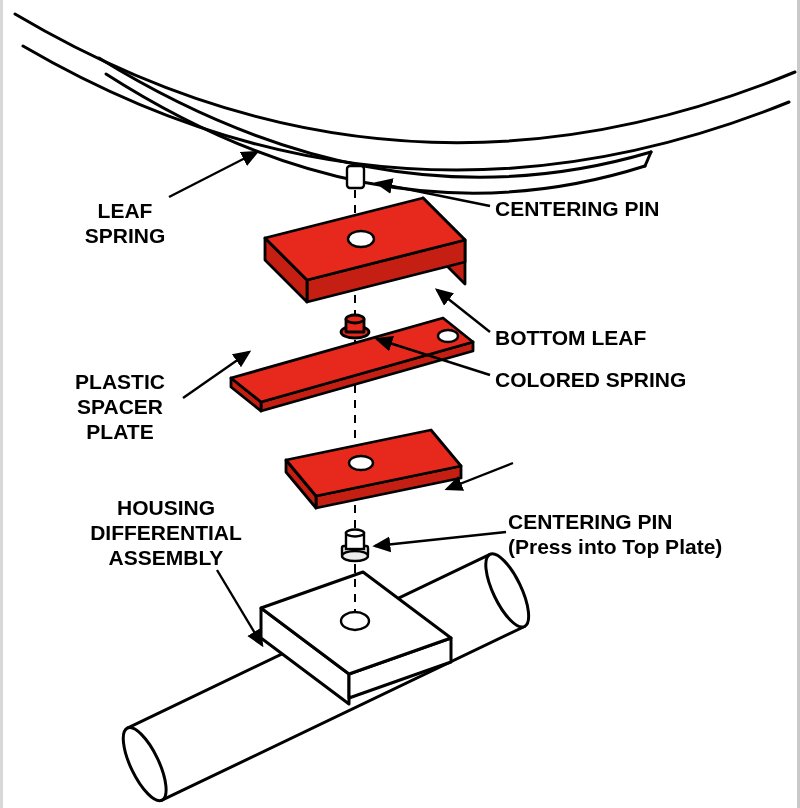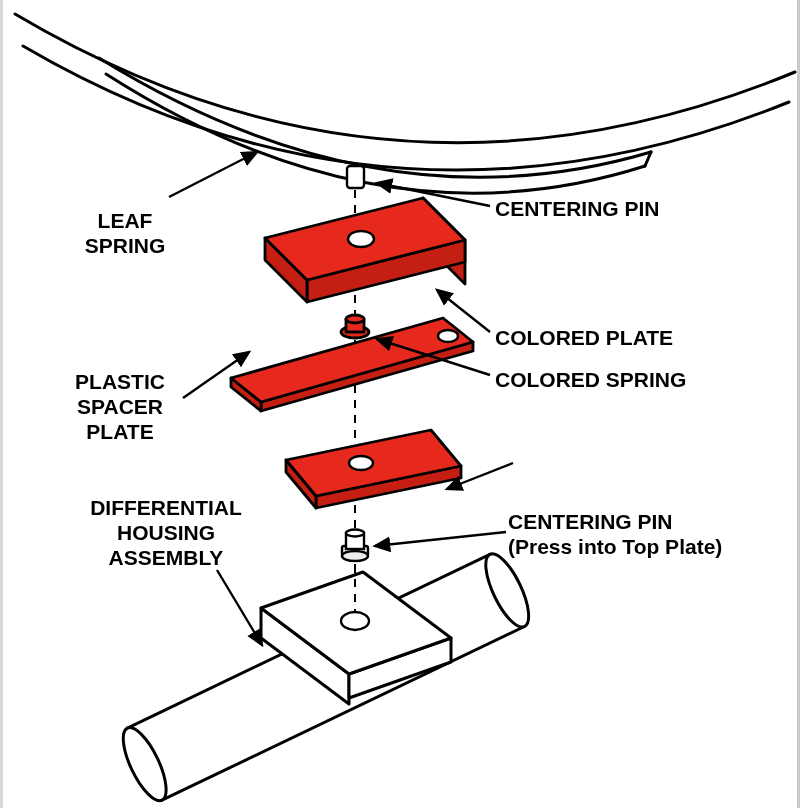--- a/index.html
+++ b/index.html
@@ -117,48 +117,48 @@
       <line x1="487" y1="206" x2="374" y2="183" marker-end="url(#ah)"></line>
       <line x1="487" y1="332" x2="434" y2="290" marker-end="url(#ah)"></line>
       <line x1="487" y1="375" x2="374" y2="339" marker-end="url(#ah)"></line>
       <line x1="180" y1="398" x2="246" y2="352" marker-end="url(#ah)"></line>
       <line x1="510" y1="463" x2="444" y2="489" marker-end="url(#ah)"></line>
       <line x1="503" y1="532" x2="372" y2="546" marker-end="url(#ah)"></line>
       <line x1="214" y1="570" x2="259" y2="645" marker-end="url(#ah)"></line>
     </g>
   </svg>
 
-  <div class="label centered" style="left:122px; top:208px">
+  <div class="label centered" style="left:122px; top:198px">
     <div>LEAF</div>
     <div>SPRING</div>
   </div>
 
   <div class="label" style="left:492px; top:196px">
     <div>CENTERING PIN</div>
   </div>
 
   <div class="label" style="left:492px; top:325px">
-    <div>COLORED PLATE</div>
+    <div>BOTTOM LEAF</div>
   </div>
 
   <div class="label" style="left:492px; top:367px">
     <div>COLORED SPRING</div>
   </div>
 
   <div class="label centered" style="left:117px; top:369px">
     <div>PLASTIC</div>
     <div>SPACER</div>
     <div>PLATE</div>
   </div>
 
 
   <div class="label" style="left:505px; top:509px">
     <div>CENTERING PIN</div>
     <div>(Press into Top Plate)</div>
   </div>
 
   <div class="label centered" style="left:163px; top:495px">
+    <div>HOUSING</div>
     <div>DIFFERENTIAL</div>
-    <div>HOUSING</div>
     <div>ASSEMBLY</div>
   </div>
 
 </div>
 
 </body></html>

